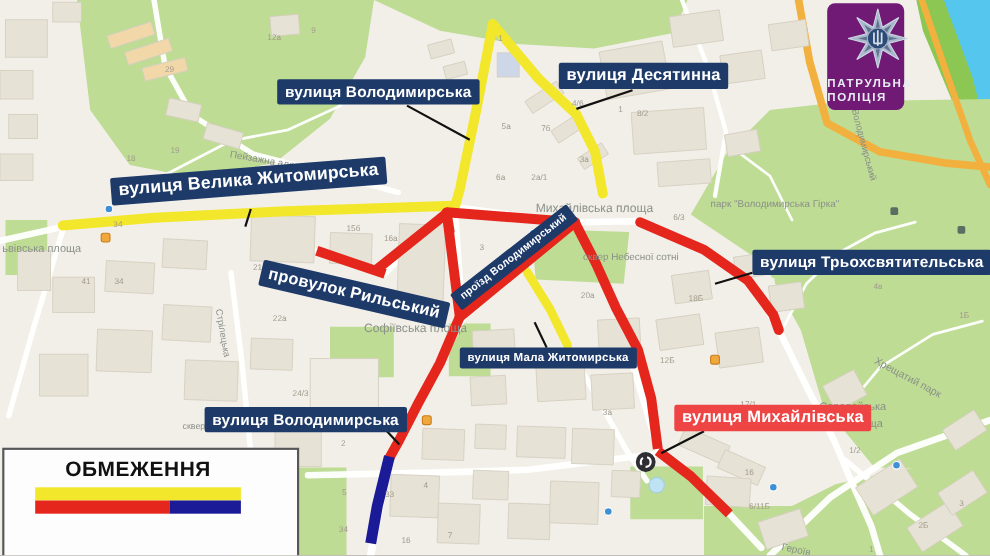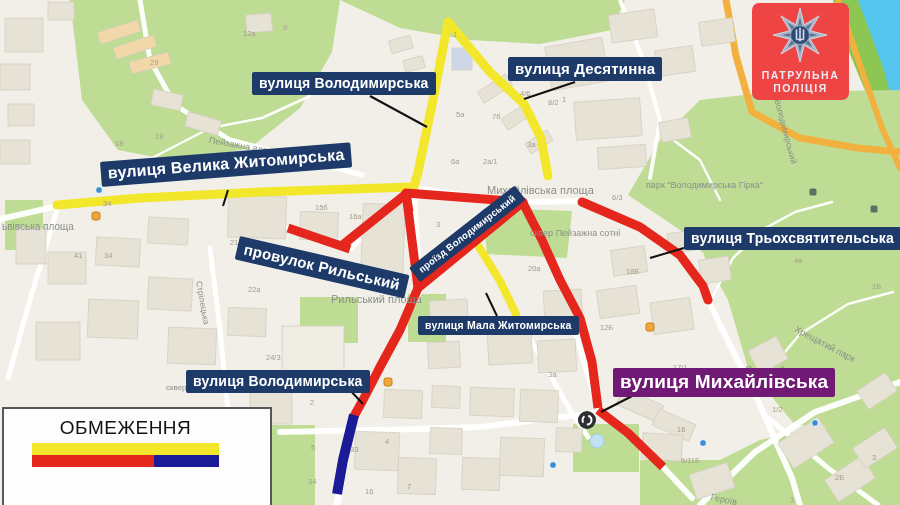--- a/index.html
+++ b/index.html
@@ -8,28 +8,28 @@
   #map-svg{position:absolute;left:0;top:0;z-index:0;}
   #labels-layer{position:absolute;left:0;top:0;width:100%;height:100%;z-index:2;pointer-events:none;}
   #callouts-layer{position:absolute;left:0;top:0;width:100%;height:100%;z-index:3;pointer-events:none;}
   .maplabel{position:absolute;color:#8b9089;white-space:nowrap;transform-origin:left top;}
   .mapnum{position:absolute;color:#a29b8d;font-size:7.5px;white-space:nowrap;}
   .callout{position:absolute;background:#1d3a69;color:#fff;font-weight:bold;
            padding:3px 7px 4px 7px;border-radius:2px;white-space:nowrap;transform-origin:left top;
            letter-spacing:.2px;}
   #legend{position:absolute;left:2px;top:407px;width:270px;height:110px;background:#fdfdfd;
           border:2px solid #57575a;z-index:4;box-sizing:border-box;}
-  .legend-title{width:187px;margin:8px 0 4px 28px;text-align:center;font-weight:normal;
+  .legend-title{width:187px;margin:8px 0 4px 28px;text-align:center;font-weight:bold;
                 font-size:19px;color:#111;letter-spacing:.5px;}
   .legend-bar{width:187px;height:12px;margin-left:28px;}
   #closure-bar{display:flex;}
   #closure-bar .seg-red{width:122px;height:12px;}
   #closure-bar .seg-blue{width:65px;height:12px;}
-  #badge{position:absolute;left:752px;top:3px;width:97px;height:97px;background:#ef4444;
-         border-radius:7px;z-index:4;text-align:center;}
+  #badge{position:absolute;left:752px;top:3px;width:70px;height:97px;background:#701a75;
+         border-radius:7px;z-index:4;}
   .badge-text{color:#e8edf3;font-weight:bold;font-size:10.5px;letter-spacing:1.5px;line-height:13px;}
 </style>
 </head>
 <body>
 
 <div id="stage">
 
   <svg id="map-svg" width="900" height="505">
     <g id="g-base">
         <rect x="0" y="0" width="900" height="505" fill="#f2efe9"></rect>
@@ -176,23 +176,23 @@
         <line x1="497" y1="316" x2="486" y2="293" stroke="#111" stroke-width="2"></line>
         <line x1="348" y1="388" x2="363" y2="404" stroke="#111" stroke-width="2"></line>
         <line x1="640" y1="392" x2="601" y2="412" stroke="#111" stroke-width="2"></line>
       </g>
   </svg>
 
   <div id="labels-layer">
       <div class="maplabel" style="left: 2px; top: 221px; font-size: 10px;">ьвівська площа</div>
       <div class="maplabel" style="left: 210px; top: 135px; font-size: 9px; transform: rotate(10deg);">Пейзажна алея</div>
       <div class="maplabel" style="left: 487px; top: 184px; font-size: 11px;">Михайлівська площа</div>
-      <div class="maplabel" style="left: 530px; top: 228px; font-size: 9px;">сквер Пейзажна сотні</div>
+      <div class="maplabel" style="left: 530px; top: 228px; font-size: 9px;">сквер Небесної сотні</div>
       <div class="maplabel" style="left: 646px; top: 180px; font-size: 9px;">парк "Володимирська Гірка"</div>
-      <div class="maplabel" style="left: 331px; top: 293px; font-size: 11px;">Рильський площа</div>
+      <div class="maplabel" style="left: 331px; top: 293px; font-size: 11px;">Софіївська площа</div>
       <div class="maplabel" style="left: 166px; top: 383px; font-size: 8px;">сквер ім. Павла Шеремета</div>
       <div class="maplabel" style="left: 798px; top: 323px; font-size: 9.5px; transform: rotate(28deg);">Хрещатий парк</div>
       <div class="maplabel" style="left: 745px; top: 365px; font-size: 10px;">Європейська</div>
       <div class="maplabel" style="left: 772px; top: 380px; font-size: 10px;">площа</div>
       <div class="maplabel" style="left: 782px; top: 98px; font-size: 8.5px; transform: rotate(75deg);">Володимирський</div>
       <div class="maplabel" style="left: 204px; top: 280px; font-size: 8.5px; transform: rotate(80deg);">Стрілецька</div>
       <div class="maplabel" style="left: 712px; top: 492px; font-size: 9px; transform: rotate(12deg);">Героїв</div>
       <div class="mapnum" style="left: 150px; top: 58px;">29</div>
       <div class="mapnum" style="left: 243px; top: 29px;">12а</div>
       <div class="mapnum" style="left: 283px; top: 23px;">9</div>
@@ -207,21 +207,21 @@
       <div class="mapnum" style="left: 248px; top: 285px;">22а</div>
       <div class="mapnum" style="left: 436px; top: 220px;">3</div>
       <div class="mapnum" style="left: 453px; top: 30px;">1</div>
       <div class="mapnum" style="left: 456px; top: 110px;">5а</div>
       <div class="mapnum" style="left: 492px; top: 112px;">7б</div>
       <div class="mapnum" style="left: 527px; top: 140px;">3а</div>
       <div class="mapnum" style="left: 562px; top: 95px;">1</div>
       <div class="mapnum" style="left: 483px; top: 157px;">2а/1</div>
       <div class="mapnum" style="left: 451px; top: 157px;">6а</div>
       <div class="mapnum" style="left: 520px; top: 89px;">4/6</div>
-      <div class="mapnum" style="left: 548px; top: 98px;">8/2</div>
+      <div class="mapnum" style="left: 579px; top: 98px;">8/2</div>
       <div class="mapnum" style="left: 612px; top: 193px;">6/3</div>
       <div class="mapnum" style="left: 794px; top: 256px;">4в</div>
       <div class="mapnum" style="left: 872px; top: 282px;">1Б</div>
       <div class="mapnum" style="left: 673px; top: 319px; margin-top: 44px;">17/1</div>
       <div class="mapnum" style="left: 626px; top: 267px;">18Б</div>
       <div class="mapnum" style="left: 600px; top: 323px;">12Б</div>
       <div class="mapnum" style="left: 548px; top: 370px;">3а</div>
       <div class="mapnum" style="left: 691px; top: 383px;">10в</div>
       <div class="mapnum" style="left: 772px; top: 405px;">1/2</div>
       <div class="mapnum" style="left: 266px; top: 353px;">24/3</div>
@@ -241,21 +241,21 @@
     </div>
   <div id="callouts-layer">
       <div class="callout" style="left: 252px; top: 72px; font-size: 14px; background: rgb(29, 58, 105);">вулиця Володимирська</div>
       <div class="callout" style="left: 508px; top: 57px; font-size: 15px; background: rgb(29, 58, 105);">вулиця Десятинна</div>
       <div class="callout" style="left: 100px; top: 162px; font-size: 16px; background: rgb(29, 58, 105); transform: rotate(-4.5deg);">вулиця Велика Житомирська</div>
       <div class="callout" style="left: 240px; top: 236px; font-size: 15px; background: rgb(29, 58, 105); transform: rotate(13deg);">провулок Рильський</div>
       <div class="callout" style="left: 409px; top: 268px; font-size: 9.5px; background: rgb(29, 58, 105); transform: rotate(-38deg);">проїзд Володимирський</div>
       <div class="callout" style="left: 684px; top: 227px; font-size: 14px; background: rgb(29, 58, 105);">вулиця Трьохсвятительська</div>
       <div class="callout" style="left: 418px; top: 316px; font-size: 10.5px; background: rgb(29, 58, 105);">вулиця Мала Житомирська</div>
       <div class="callout" style="left: 186px; top: 370px; font-size: 14px; background: rgb(29, 58, 105);">вулиця Володимирська</div>
-      <div class="callout" style="left: 613px; top: 368px; font-size: 19px; background: #701a75;">вулиця Михайлівська</div>
+      <div class="callout" style="left: 613px; top: 368px; font-size: 15px; background: #ef4444;">вулиця Михайлівська</div>
     </div>
 
   <div id="legend">
     <div class="legend-title">ОБМЕЖЕННЯ</div>
     <div class="legend-bar" id="restriction-bar" style="background: rgb(242, 231, 43);"></div>
     <div class="legend-bar" id="closure-bar">
       <div class="seg-red" style="background: rgb(228, 38, 28);"></div>
       <div class="seg-blue" style="background: rgb(27, 27, 151);"></div>
     </div>
   </div>

